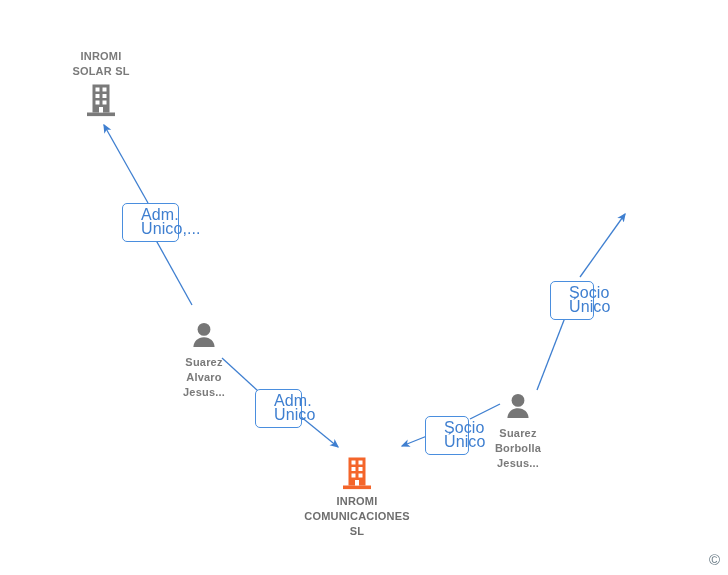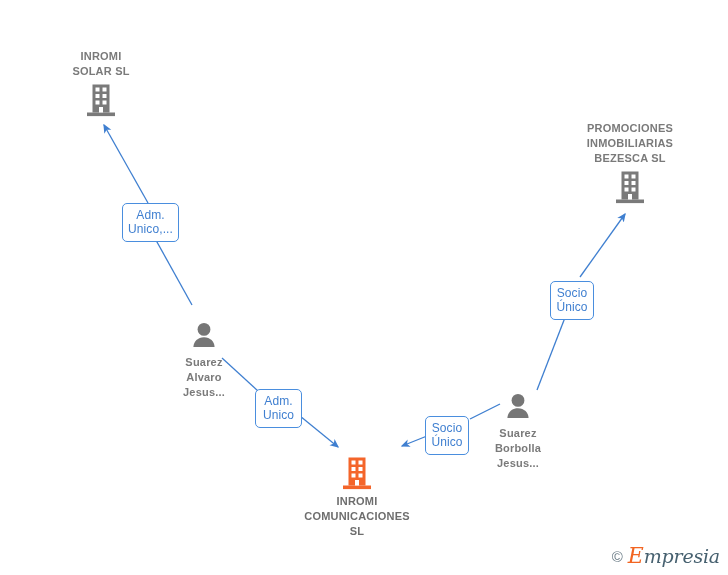--- a/index.html
+++ b/index.html
@@ -63,24 +63,24 @@
   .node.label-bottom .node-label { margin-top: 4px; font-weight: bold; }
 
   
   .edge-label {
     position: absolute;
     box-sizing: border-box;
     background: #ffffff;
     border: 1.4px solid #4a8ede;
     border-radius: 5px;
     color: #3f7fd0;
-    font-size: 12px;
+    font-size: 16px;
     line-height: 14px;
     text-align: center;
-    padding: 4px 5px 5px 5px;
+    padding: 4px 5px 5px 18px;
     white-space: pre-line;
     letter-spacing: 0.1px;
   }
 
   
   #watermark {
     position: absolute;
     right: 8px;
     bottom: 7px;
     display: flex;
@@ -149,38 +149,20 @@
         <rect x="16.5" y="4.5" width="4" height="4" fill="#ffffff"></rect>
         <rect x="9.5" y="11" width="4" height="4" fill="#ffffff"></rect>
         <rect x="16.5" y="11" width="4" height="4" fill="#ffffff"></rect>
         <rect x="9.5" y="17.5" width="4" height="4" fill="#ffffff"></rect>
         <rect x="16.5" y="17.5" width="4" height="4" fill="#ffffff"></rect>
         <rect x="13" y="24" width="4" height="5.5" fill="#ffffff"></rect>
       </svg>
     </span>
   </div>
 
-  <div class="node company label-top" style="left:630px; top:121px;">
-    <span class="node-label">PROMOCIONES
-INMOBILIARIAS
-BEZESCA SL</span>
-    <span class="icon-wrap">
-      <svg width="30" height="34" viewBox="0 0 30 34" aria-hidden="true">
-        <rect x="6.5" y="1.5" width="17" height="28" fill="#7a7a7a"></rect>
-        <rect x="1" y="29.5" width="28" height="3.6" fill="#7a7a7a"></rect>
-        <rect x="9.5" y="4.5" width="4" height="4" fill="#ffffff"></rect>
-        <rect x="16.5" y="4.5" width="4" height="4" fill="#ffffff"></rect>
-        <rect x="9.5" y="11" width="4" height="4" fill="#ffffff"></rect>
-        <rect x="16.5" y="11" width="4" height="4" fill="#ffffff"></rect>
-        <rect x="9.5" y="17.5" width="4" height="4" fill="#ffffff"></rect>
-        <rect x="16.5" y="17.5" width="4" height="4" fill="#ffffff"></rect>
-        <rect x="13" y="24" width="4" height="5.5" fill="#ffffff"></rect>
-      </svg>
-    </span>
-  </div>
 
   <div class="node person label-bottom" style="left:204px; top:321px;">
     <span class="icon-wrap">
       <svg width="30" height="30" viewBox="0 0 30 30" aria-hidden="true">
         <circle cx="15" cy="8.4" r="6.4" fill="#767676"></circle>
         <path d="M15 16.2c-6.2 0-10.4 4.3-10.6 9.8h21.2c-0.2-5.5-4.4-9.8-10.6-9.8z" fill="#767676"></path>
       </svg>
     </span>
     <span class="node-label">Suarez
 Alvaro
@@ -225,16 +207,15 @@
 Unico</div>
 
   <div class="edge-label" style="left:550px; top:281px; width:44px;">Socio
 Único</div>
 
   <div class="edge-label" style="left:425px; top:416px; width:44px;">Socio
 Único</div>
 
   <div id="watermark">
     <span class="copy">©</span>
-    <span class="brand"><span class="cap">E</span><span>mpresia</span></span>
   </div>
 
 </div>
 
 </body></html>

